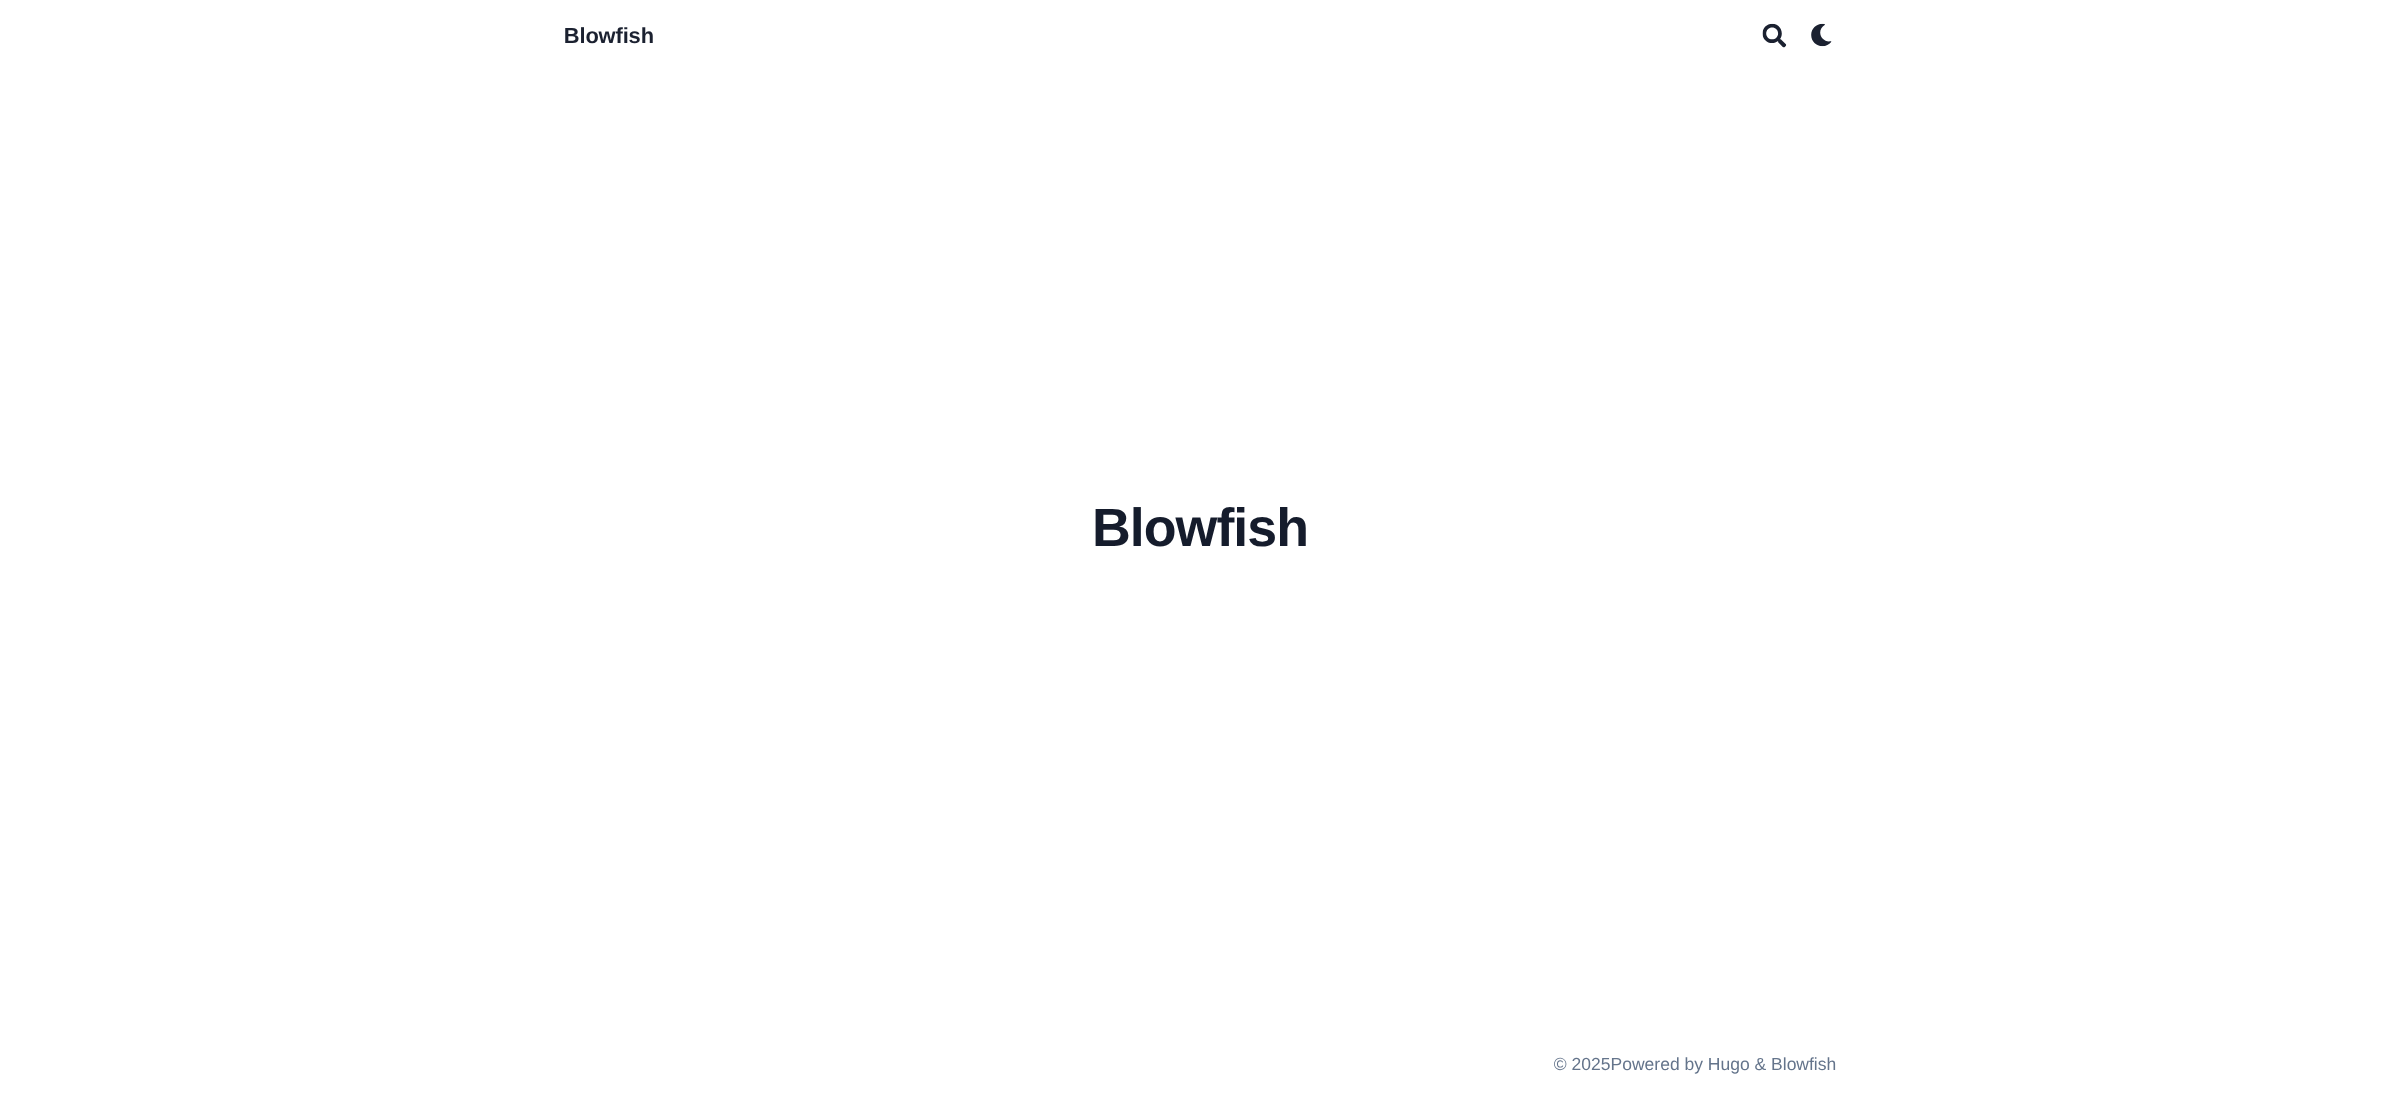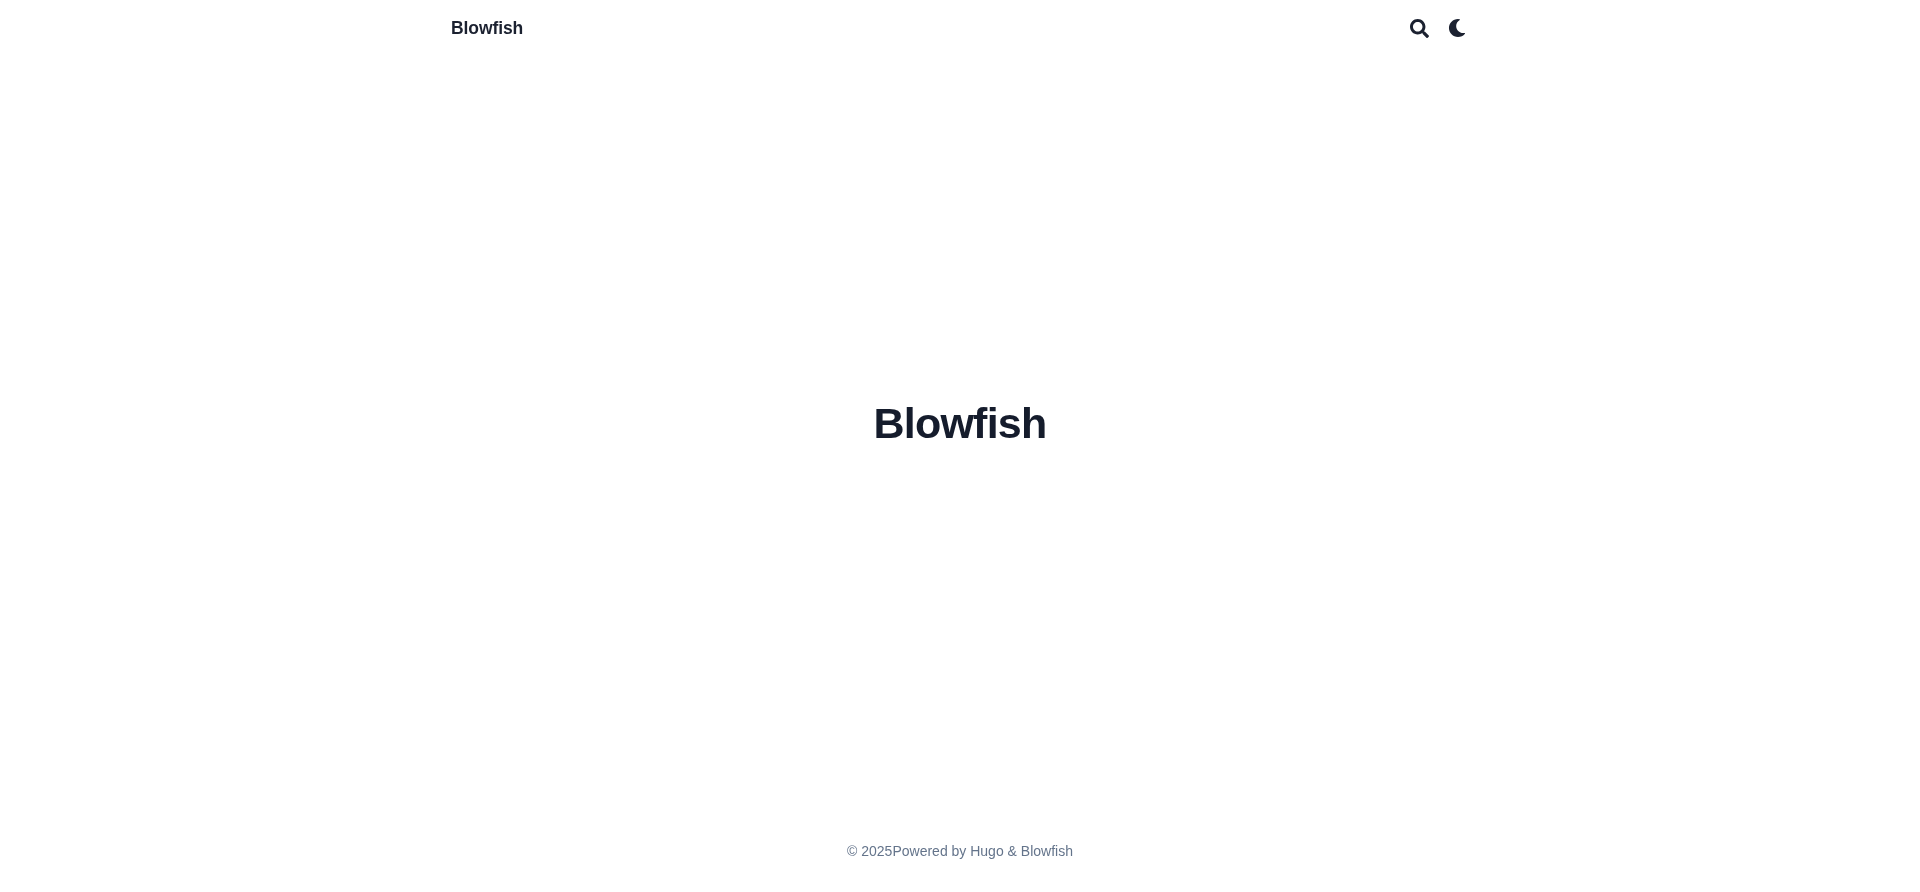--- a/index.html
+++ b/index.html
@@ -106,21 +106,21 @@
 
   
   .site-footer {
     flex: 0 0 auto;
     padding-bottom: 30px;
   }
 
   .footer-inner {
     display: flex;
     align-items: center;
-    justify-content: center;
+    justify-content: flex-end;
     font-size: 14px;
     line-height: 1.5;
     color: #64748b;
   }
 
   .footer-copyright,
   .footer-powered {
     white-space: nowrap;
   }
 </style>

